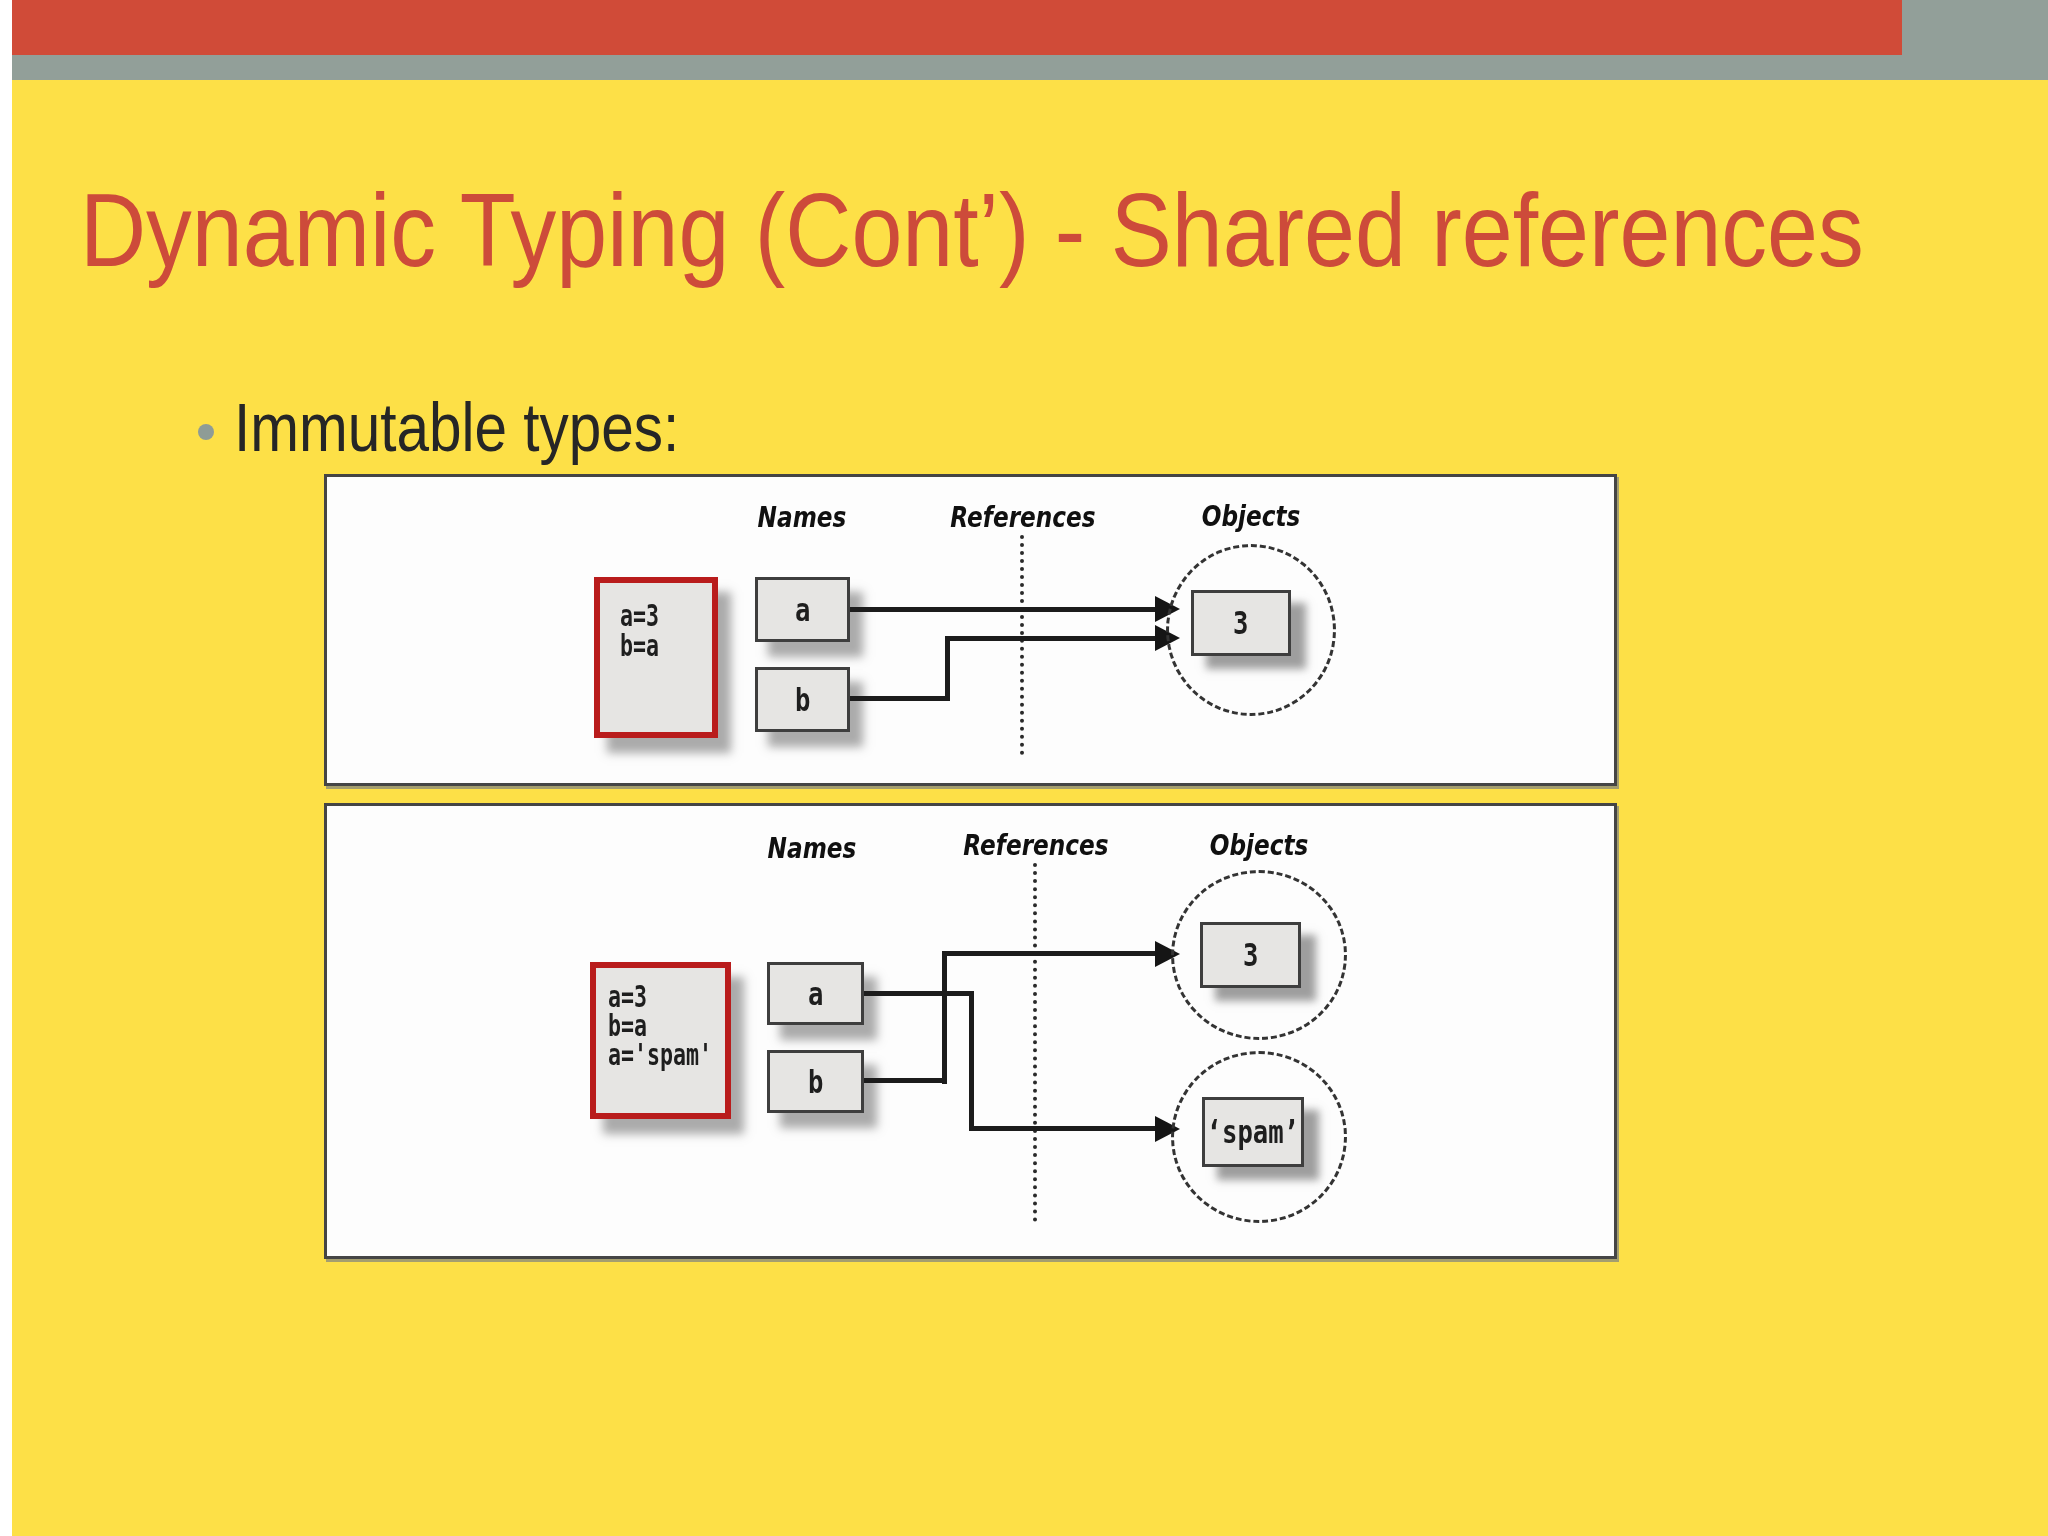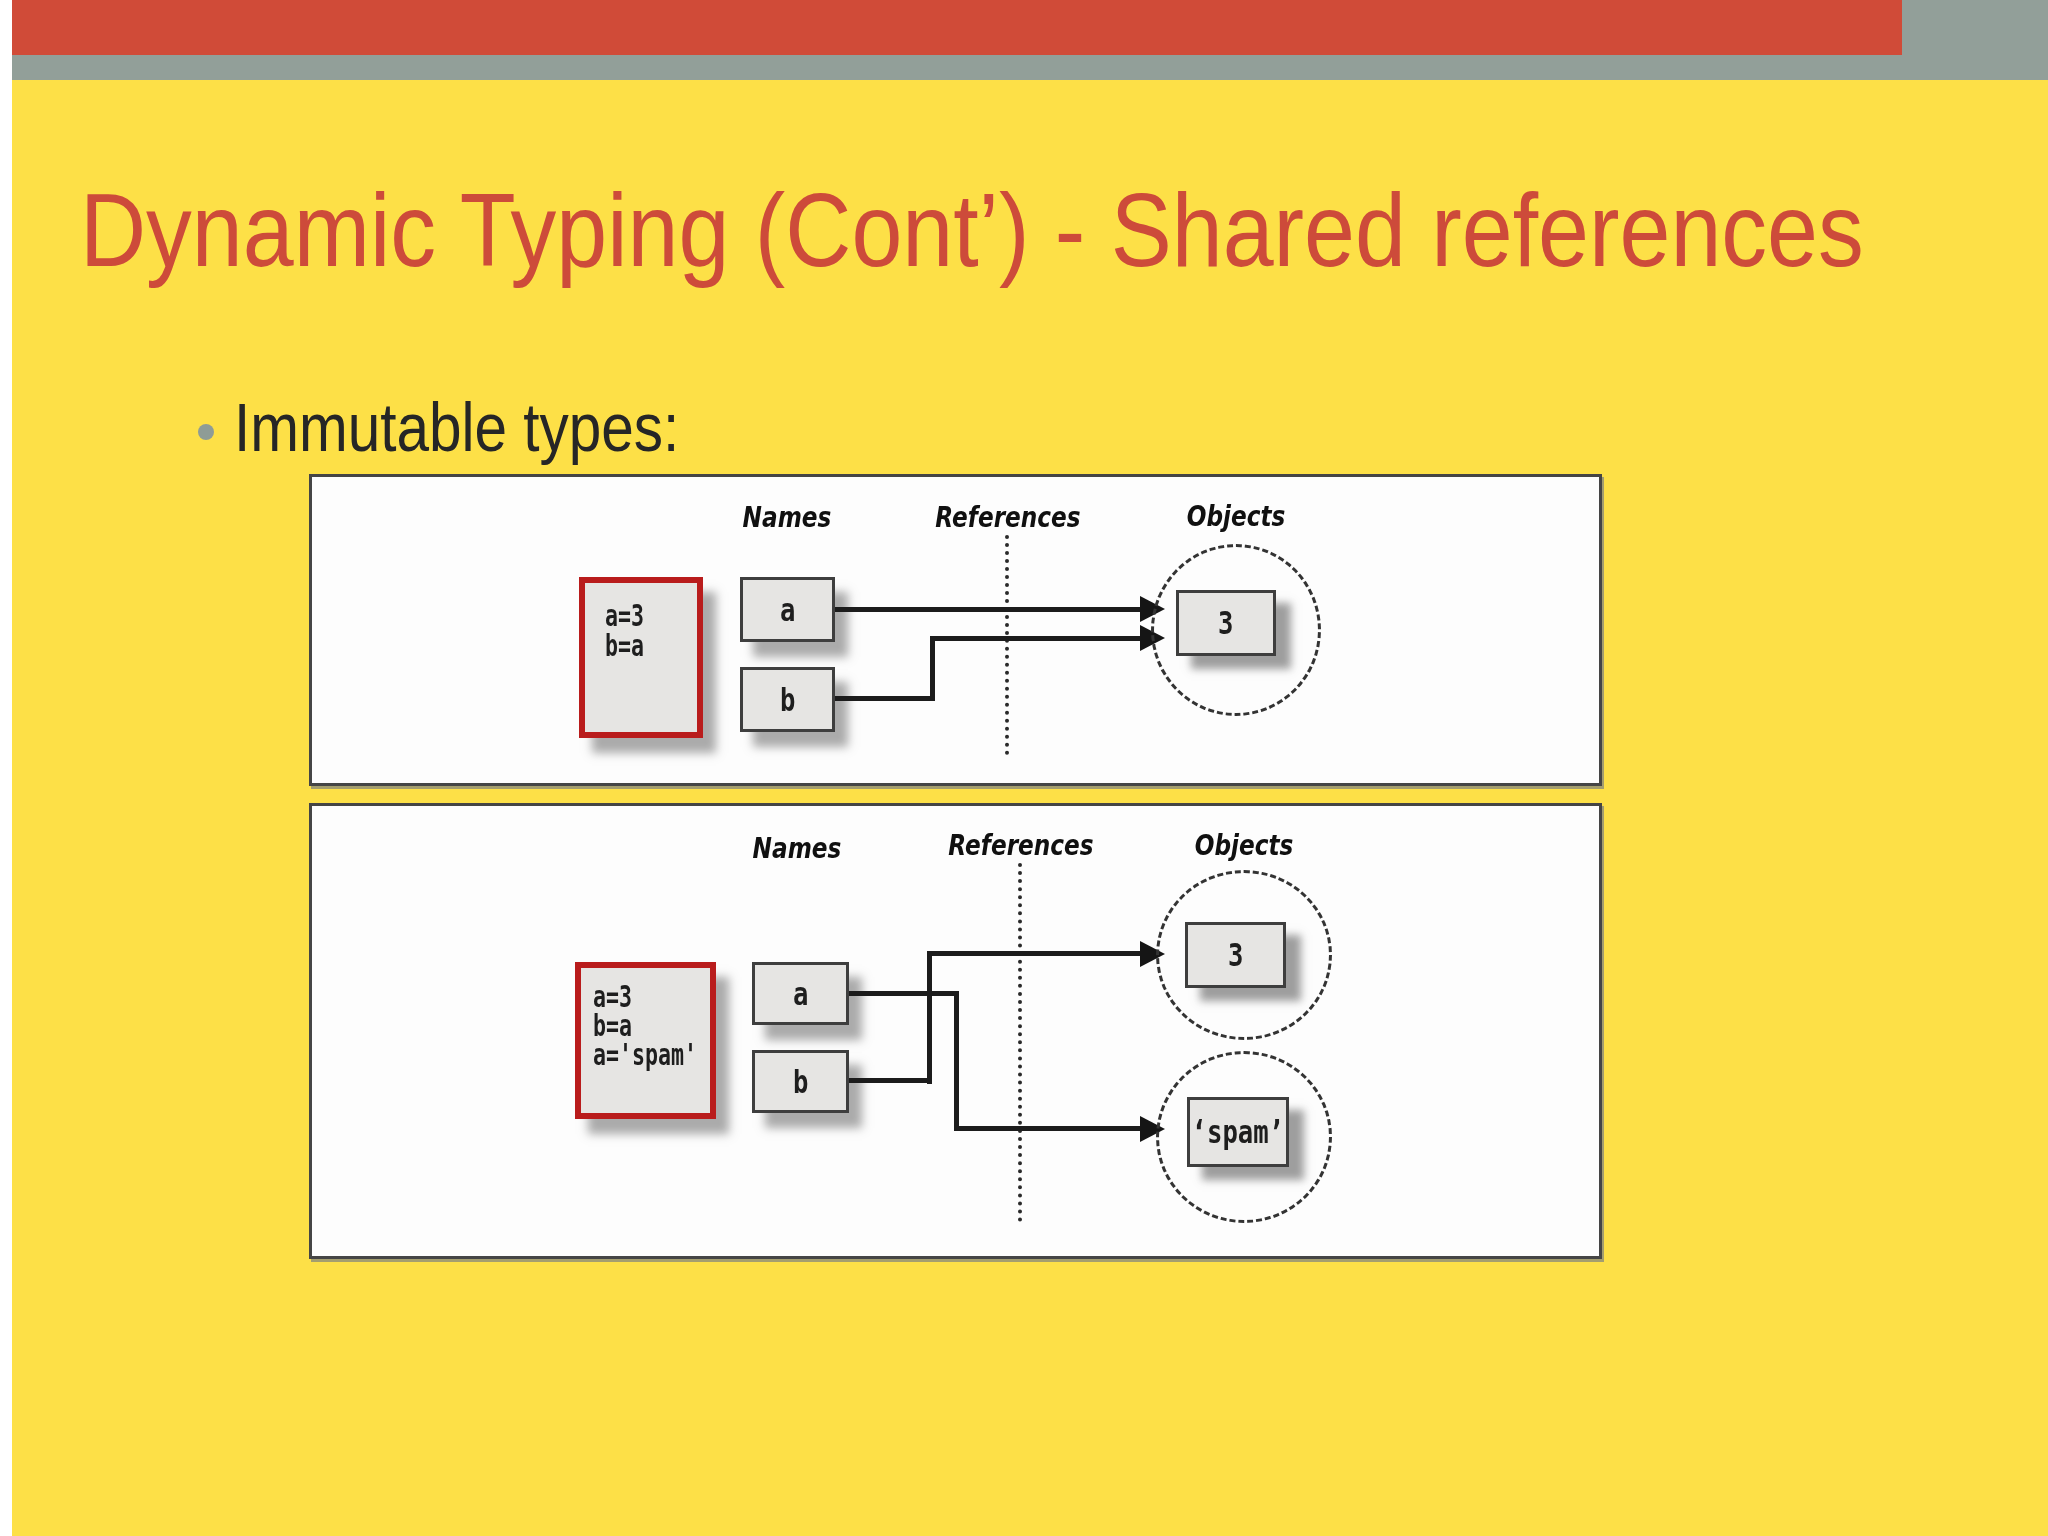--- a/index.html
+++ b/index.html
@@ -12,21 +12,21 @@
   .title {
     position:absolute; left:68px; top:172px; font-size:104px; line-height:116px;
     color:var(--title,#cd4b3a); white-space:nowrap; transform:scaleX(.88); transform-origin:0 0;
   }
   .bullet-dot { position:absolute; left:186px; top:424px; width:16px; height:16px; border-radius:50%; background:#8e9c96; }
   .bullet-text {
     position:absolute; left:222px; top:391px; font-size:68px; line-height:72px; color:#262626;
     white-space:nowrap; transform:scaleX(.86); transform-origin:0 0;
   }
   .fig {
-    position:absolute; left:297px; width:1287px; background:#fdfdfd;
+    position:absolute; left:312px; width:1287px; background:#fdfdfd;
     border:3px solid #454545; box-shadow:2px 3px 0 rgba(125,130,128,.7);
   }
   .fig1 { top:474px; height:306px; }
   .fig2 { top:803px; height:450px; }
   .hdr {
     position:absolute; width:220px; text-align:center; line-height:30px;
     font-family:"DejaVu Sans", sans-serif; font-weight:bold; font-style:italic;
     font-size:29px; color:#101010; transform:scaleX(.8);
   }
   .gbox {

